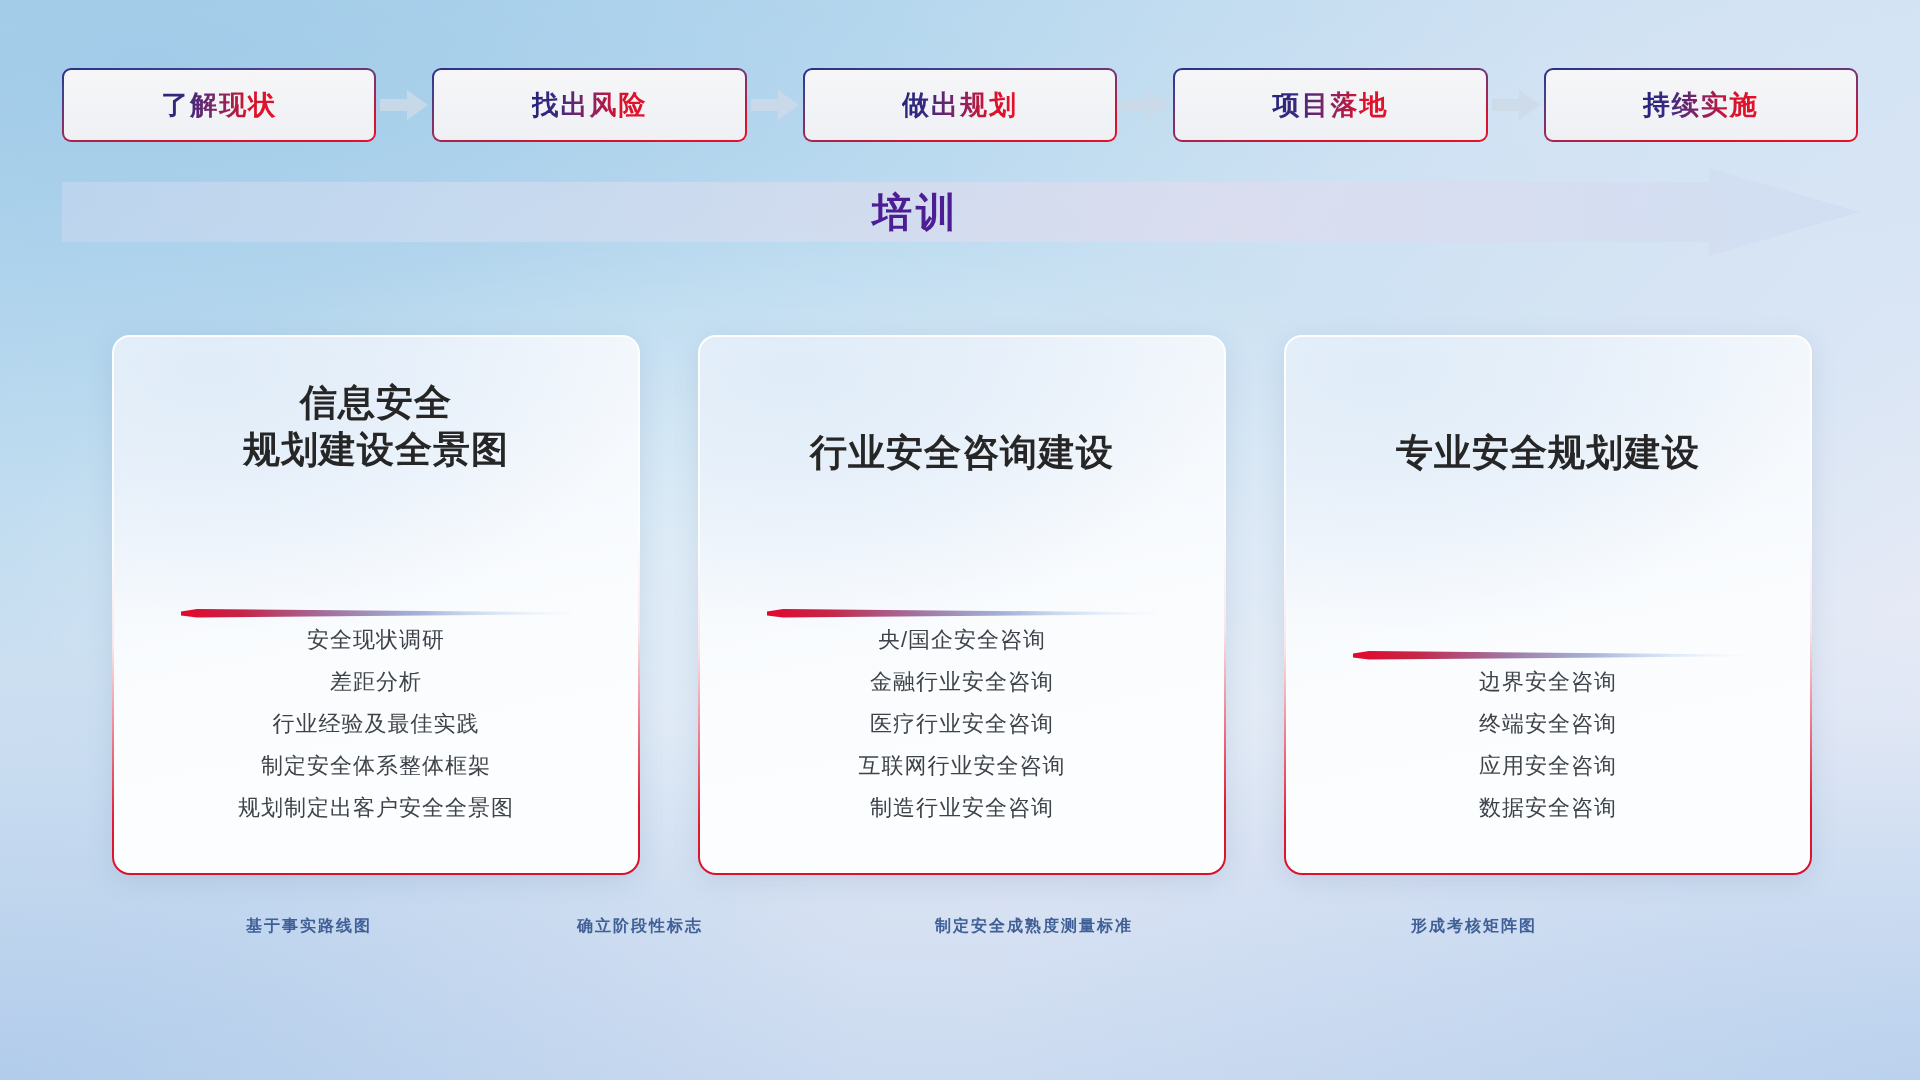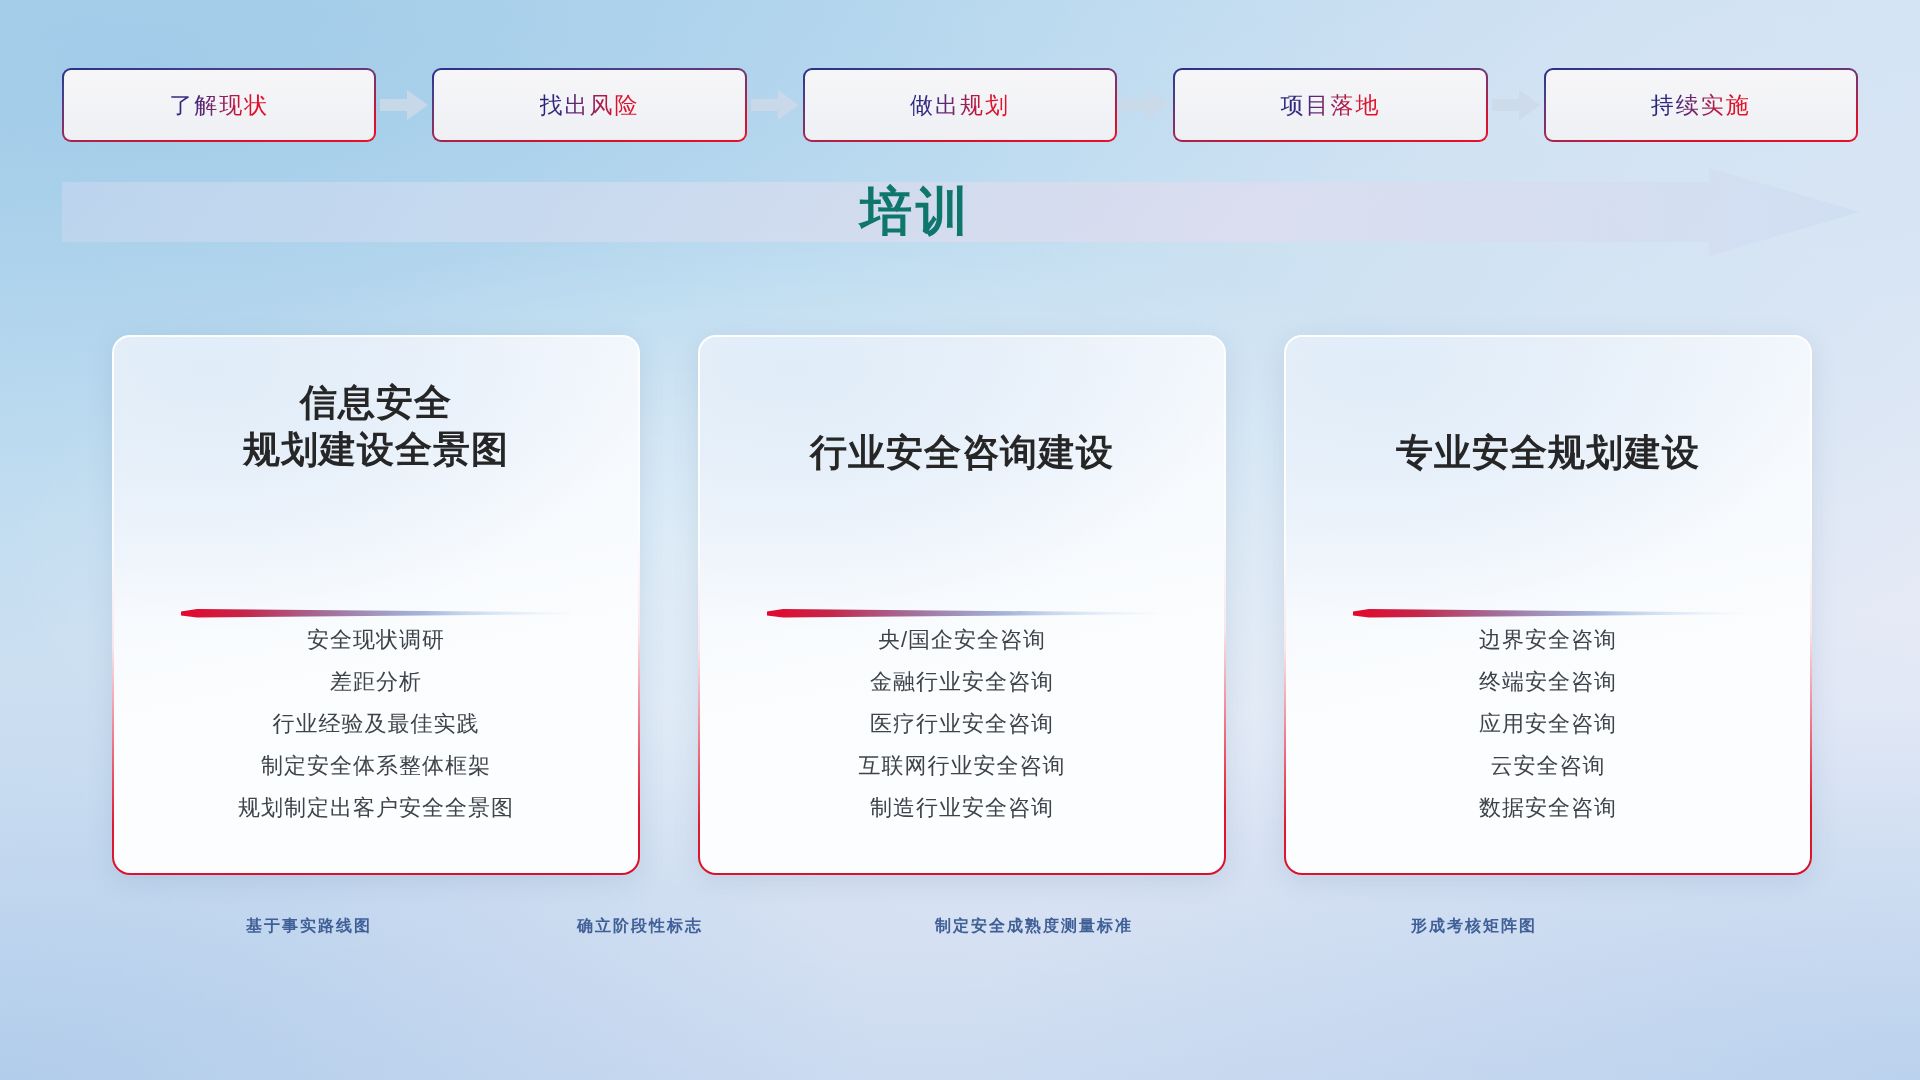--- a/index.html
+++ b/index.html
@@ -63,22 +63,22 @@
     padding: 2px;
     background: linear-gradient(172deg, #2b2f86 0%, #3f3f8d 18%, #8a2f63 52%, #d6122c 78%, #e8102b 100%);
   }
   .step-pill-inner {
     width: 100%; height: 100%;
     border-radius: 7px;
     background: linear-gradient(180deg, #f6f6f8 0%, #f2f3f6 55%, #eef0f4 100%);
     display: flex; align-items: center; justify-content: center;
   }
   .step-label {
-    font-size: 23px;
-    font-weight: 400;
+    font-size: 27px;
+    font-weight: 700;
     letter-spacing: 2px;
     background: linear-gradient(96deg, #23237a 0%, #3a2a80 22%, #8d2260 52%, #d8122b 76%, #e8102b 100%);
     -webkit-background-clip: text;
     background-clip: text;
     color: transparent;
     -webkit-text-fill-color: transparent;
     white-space: nowrap;
   }
   .step-arrow {
     flex: 0 0 56px;
@@ -102,23 +102,23 @@
       rgba(223,220,238,0.72) 66%,
       rgba(214,219,240,0.66) 86%,
       rgba(204,219,242,0.58) 100%);
     clip-path: polygon(0 16%, 91.6% 16%, 91.6% 0%, 100% 50%, 91.6% 100%, 91.6% 84%, 0 84%);
   }
   #banner-title {
     position: absolute;
     left: 0; right: 0; top: 50%;
     transform: translateY(-50%);
     text-align: center;
-    font-size: 52px;
+    font-size: 40px;
     font-weight: 700;
-    color: #0f766e;
+    color: #4c1d95;
     letter-spacing: 4px;
     padding-right: 90px;
   }
 
   
   #cards {
     position: absolute;
     left: 112px; top: 335px;
     width: 1700px; height: 540px;
     display: flex;
@@ -367,21 +367,20 @@
                 </linearGradient>
               </defs>
               <path d="M0 2.6 L16 0 L390 3.4 L390 5.2 L16 8.6 L0 6.4 Z" fill="url(#dg3)"></path>
             </svg>
           </div>
         </div>
         <ul class="card-list">
           <li>边界安全咨询</li>
           <li>终端安全咨询</li>
           <li>应用安全咨询</li>
-          <li>云安全咨询</li>
           <li>数据安全咨询</li>
         </ul>
         <div style="height:44px"></div>
       </div>
     </div>
 
   </div>
 
   <div id="footer-labels">
     <div class="footer-label" style="left:247px">基于事实路线图</div>

